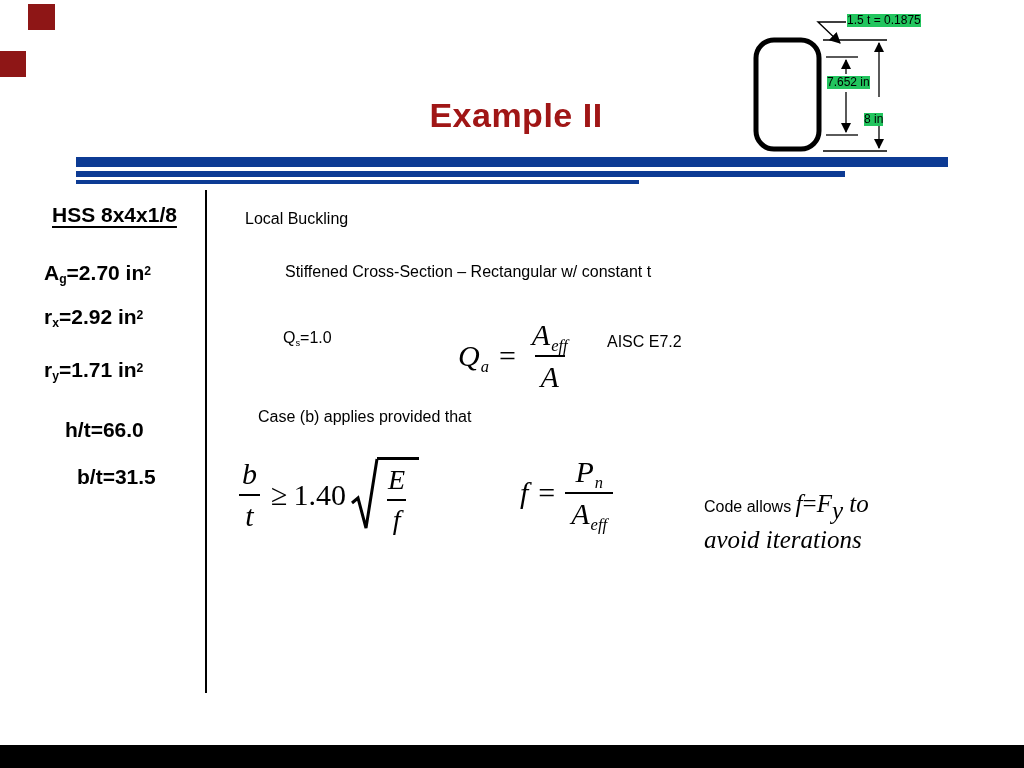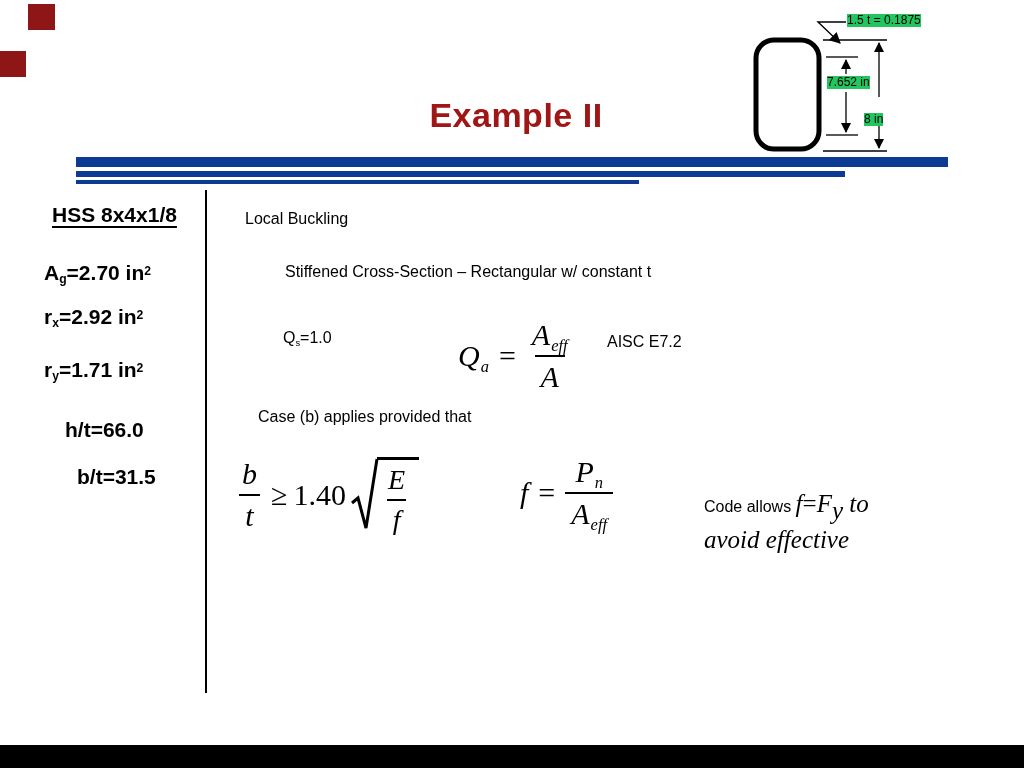--- a/index.html
+++ b/index.html
@@ -133,21 +133,21 @@
     <span>f</span>
     <span class="up" style="margin:0 10px;">=</span>
     <span class="frac">
       <span class="num"><span>P</span><span class="ms">n</span></span>
       <span class="den"><span>A</span><span class="ms">eff</span></span>
     </span>
   </div>
 
   <div class="abs note" style="left:704px; top:487px; width:250px;">
     <div><span class="t24">Code allows </span><span class="serif-it">f</span><span class="serif-it" style="font-style:normal;">=</span><span class="serif-it">F</span><span class="serif-it sb">y</span><span class="serif-it"> to</span></div>
-    <div class="serif-it">avoid effective</div>
+    <div class="serif-it">avoid iterations</div>
   </div>
 
   <div class="abs t24 note" style="left:248px; top:592px; width:680px;">
   </div>
 
   <div class="abs bottom-bar" style="left:0; top:745px; width:1024px; height:23px;"></div>
 
 </div>
 
 </body></html>

